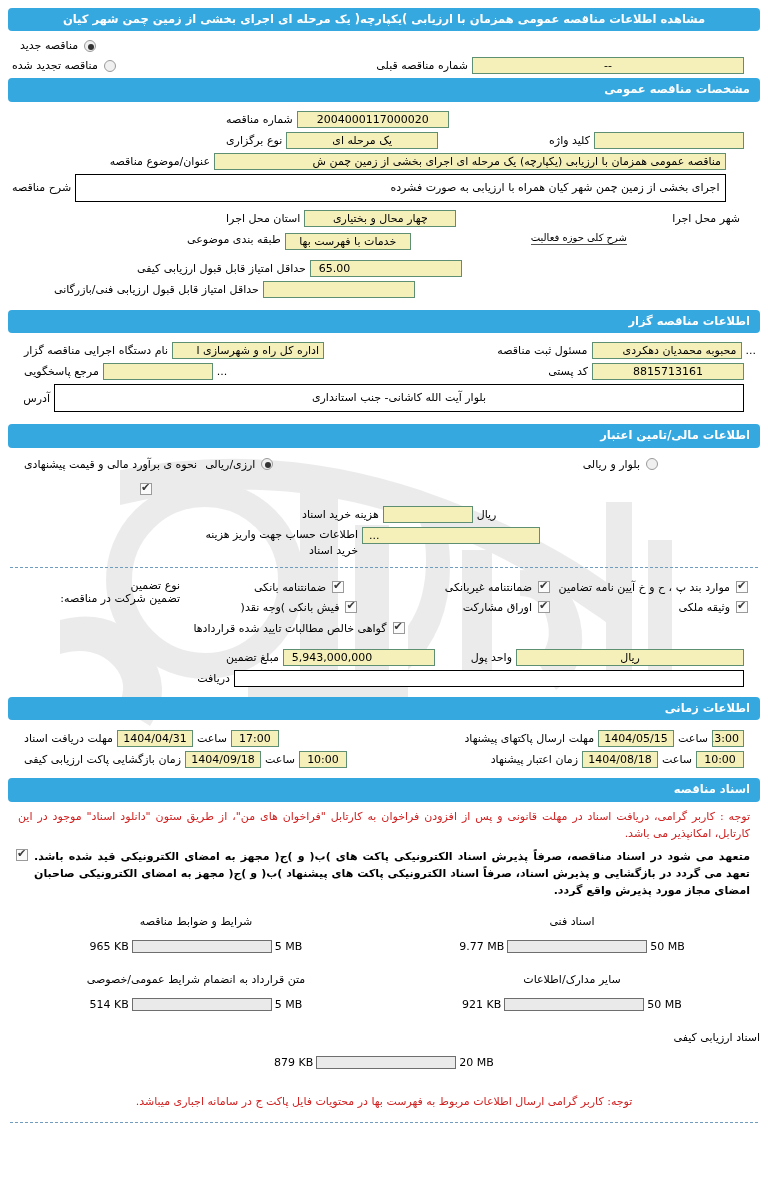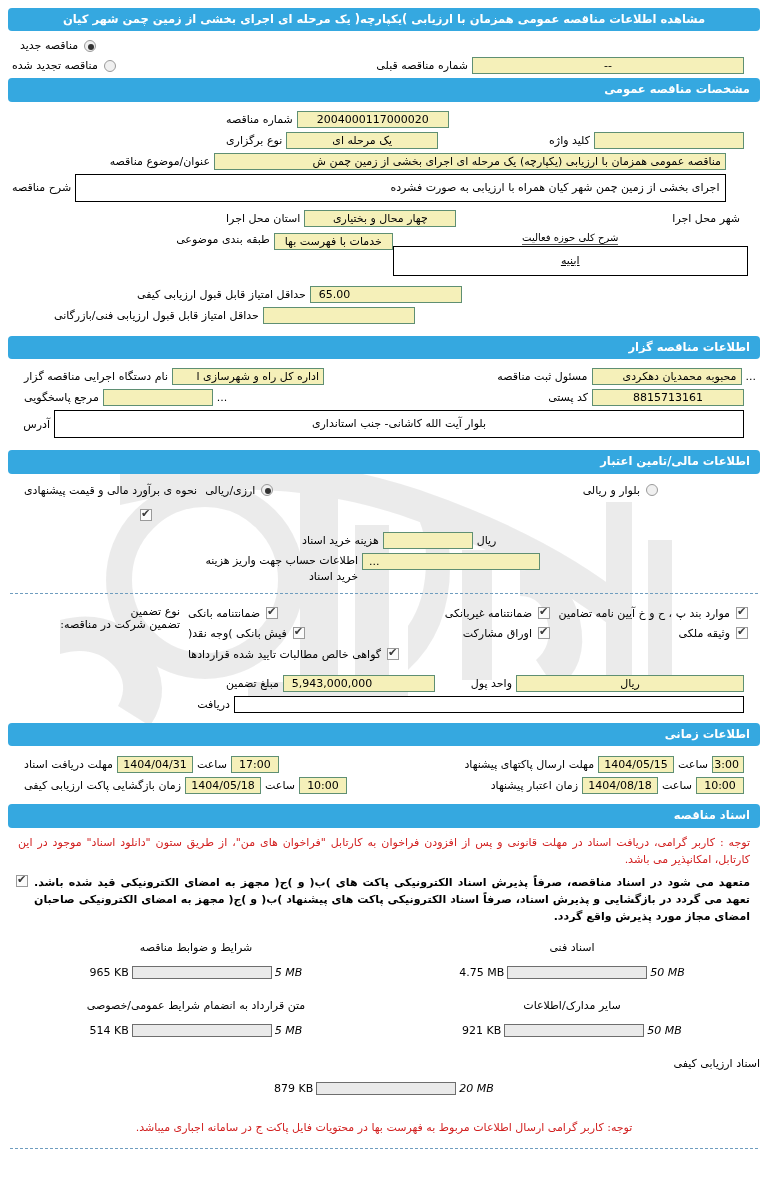--- a/index.html
+++ b/index.html
@@ -121,21 +121,21 @@
   
   .pbar-group { display: flex; }
   .pbar-cell { width: 50%; text-align: center; }
   .pbar-title { font-size: 11px; margin-bottom: 12px; }
   .pbar-line {
     display: flex; align-items: center; justify-content: center;
     direction: ltr;
     font-size: 11px;
   }
   .pbar-used { margin-right: 3px; white-space: nowrap; }
-  .pbar-max { margin-left: 3px; white-space: nowrap; font-style: italic; }
+  .pbar-max { margin-left: 3px; white-space: nowrap; }
   .pbar-track {
     width: 140px; height: 13px;
     border: 1.5px solid #6e6e6e;
     background: #eaeaea;
     position: relative;
     overflow: hidden;
   }
   .pbar-fill { height: 100%; background: #7dbf2d; }
 
   .note-red {
@@ -248,21 +248,20 @@
         <span class="lbl">استان محل اجرا</span>
         <div style="width:214px;"></div>
       </div>
 
       <div class="row nm" style="align-items:flex-start;">
         <div style="width:16px;"></div>
         <div style="width:411px;text-decoration:underline;">
           <div style="text-align:center; margin-bottom:1px;">
             <span class="underline-lbl">شرح کلی حوزه فعالیت</span>
           </div>
-          <div class="box tall" style="width:355px; text-align:center;">ابنیه</div>
         </div>
         <div style="flex:1;"></div>
         <div class="fld" style="width:152px; margin-top:2px;">خدمات با فهرست بها</div>
         <span class="lbl" style="margin-top:2px;">طبقه بندی موضوعی</span>
         <div style="width:214px;"></div>
       </div>
 
       <div class="row nm" style="margin-top:10px;">
         <div style="flex:1;"></div>
         <div class="fld" style="width:152px; text-align:left; padding-left:8px;">65.00</div>
@@ -352,21 +351,21 @@
         <div style="width:198px; text-align:right; line-height:1.85;">
           <div><span class="cb on"></span><span class="lbl">موارد بند پ ، ح و خ آیین نامه تضامین</span></div>
           <div><span class="cb on"></span><span class="lbl">وثیقه ملکی</span></div>
         </div>
 
         <div style="width:140px; text-align:right; line-height:1.85;">
           <div><span class="cb on"></span><span class="lbl">ضمانتنامه غیربانکی</span></div>
           <div><span class="cb on"></span><span class="lbl">اوراق مشارکت</span></div>
         </div>
 
-        <div style="width:228px; text-align:left; line-height:1.85;">
+        <div style="width:228px; text-align:center; line-height:1.85;">
           <div><span class="cb on"></span><span class="lbl">ضمانتنامه بانکی</span></div>
           <div><span class="cb on"></span><span class="lbl">فیش بانکی )وجه نقد(</span></div>
           <div><span class="cb on"></span><span class="lbl">گواهی خالص مطالبات تایید شده قراردادها</span></div>
         </div>
         <div style="flex:1; text-align:right; padding-top:1px;">
           <span class="lbl">نوع تضمین</span>
           <span class="lbl">تضمین شرکت در مناقصه:</span>
         </div>
       </div>
 
@@ -407,21 +406,21 @@
 
       <div class="row nm">
         <div style="width:16px;"></div>
         <div class="fld" style="width:48px;">10:00</div>
         <span class="lbl">ساعت</span>
         <div class="fld" style="width:76px;">1404/08/18</div>
         <span class="lbl">زمان اعتبار پیشنهاد</span>
         <div style="flex:1;"></div>
         <div class="fld" style="width:48px;">10:00</div>
         <span class="lbl">ساعت</span>
-        <div class="fld" style="width:76px;">1404/05/18</div>
+        <div class="fld" style="width:76px;">1404/09/18</div>
         <span class="lbl">زمان بازگشایی پاکت ارزیابی کیفی</span>
         <div style="width:12px;"></div>
       </div>
     </div>
 
     <div class="sec-bar right" style="margin-top:4px;">اسناد مناقصه</div>
 
     <div style="padding:4px 4px 0 4px;">
       <div class="note-red just">توجه : کاربر گرامی، دریافت اسناد در مهلت قانونی و پس از افزودن فراخوان به کارتابل "فراخوان های من"، از طریق ستون "دانلود اسناد" موجود در این کارتابل، امکانپذیر می باشد.</div>
 
@@ -429,21 +428,21 @@
         <div style="flex:1;" class="bold-note">متعهد می شود در اسناد مناقصه، صرفاً پذیرش اسناد الکترونیکی پاکت های )ب( و )ج( مجهز به امضای الکترونیکی قید شده باشد. تعهد می گردد در بازگشایی و پذیرش اسناد، صرفاً اسناد الکترونیکی پاکت های پیشنهاد )ب( و )ج( مجهز به امضای الکترونیکی صاحبان امضای مجاز مورد پذیرش واقع گردد.</div>
         <span class="cb on" style="margin-top:3px;"></span>
       </div>
     </div>
 
     <div style="padding-top:14px;">
       <div class="pbar-group">
         <div class="pbar-cell">
           <div class="pbar-title">اسناد فنی</div>
           <div class="pbar-line">
-            <span class="pbar-used">4.75 MB</span>
+            <span class="pbar-used">9.77 MB</span>
             <span class="pbar-track"><span class="pbar-fill" style="width:16%"></span></span>
             <span class="pbar-max">50 MB</span>
           </div>
         </div>
         <div class="pbar-cell">
           <div class="pbar-title">شرایط و ضوابط مناقصه</div>
           <div class="pbar-line">
             <span class="pbar-used">965 KB</span>
             <span class="pbar-track"><span class="pbar-fill" style="width:19%"></span></span>
             <span class="pbar-max">5 MB</span>

